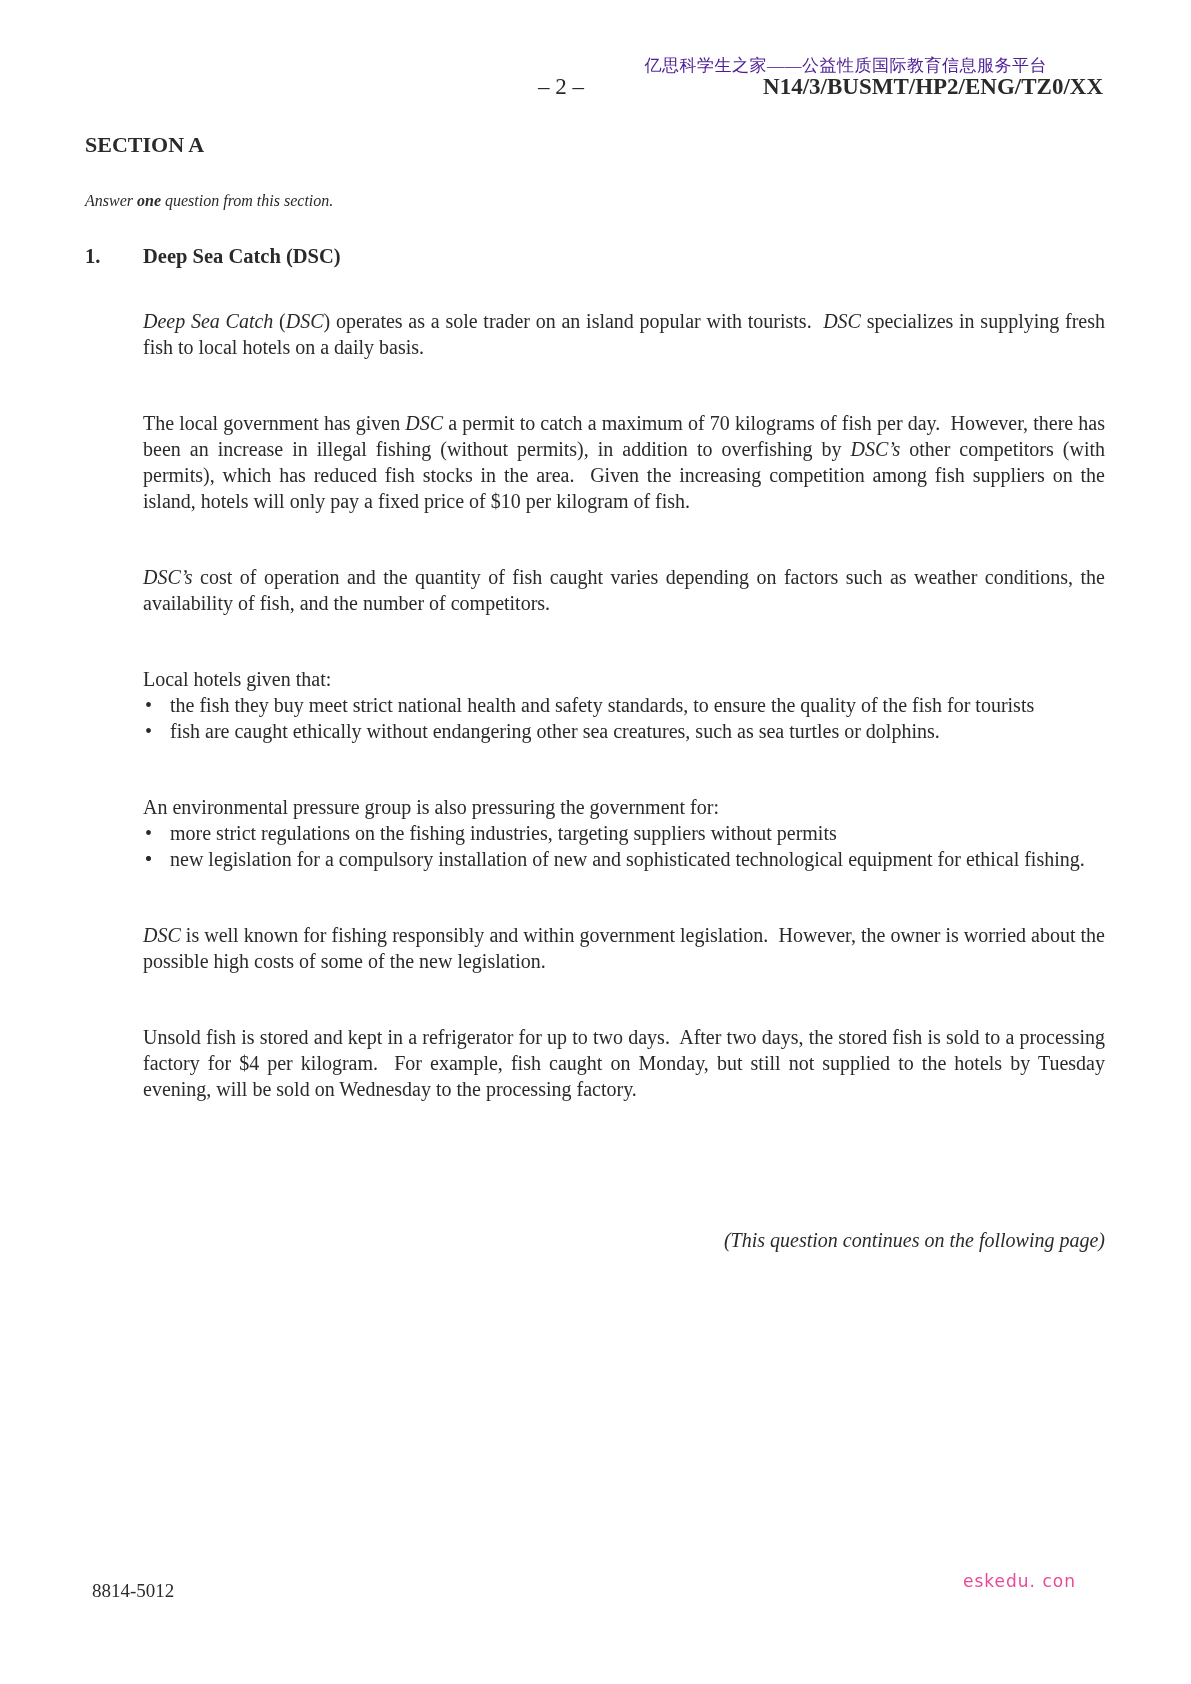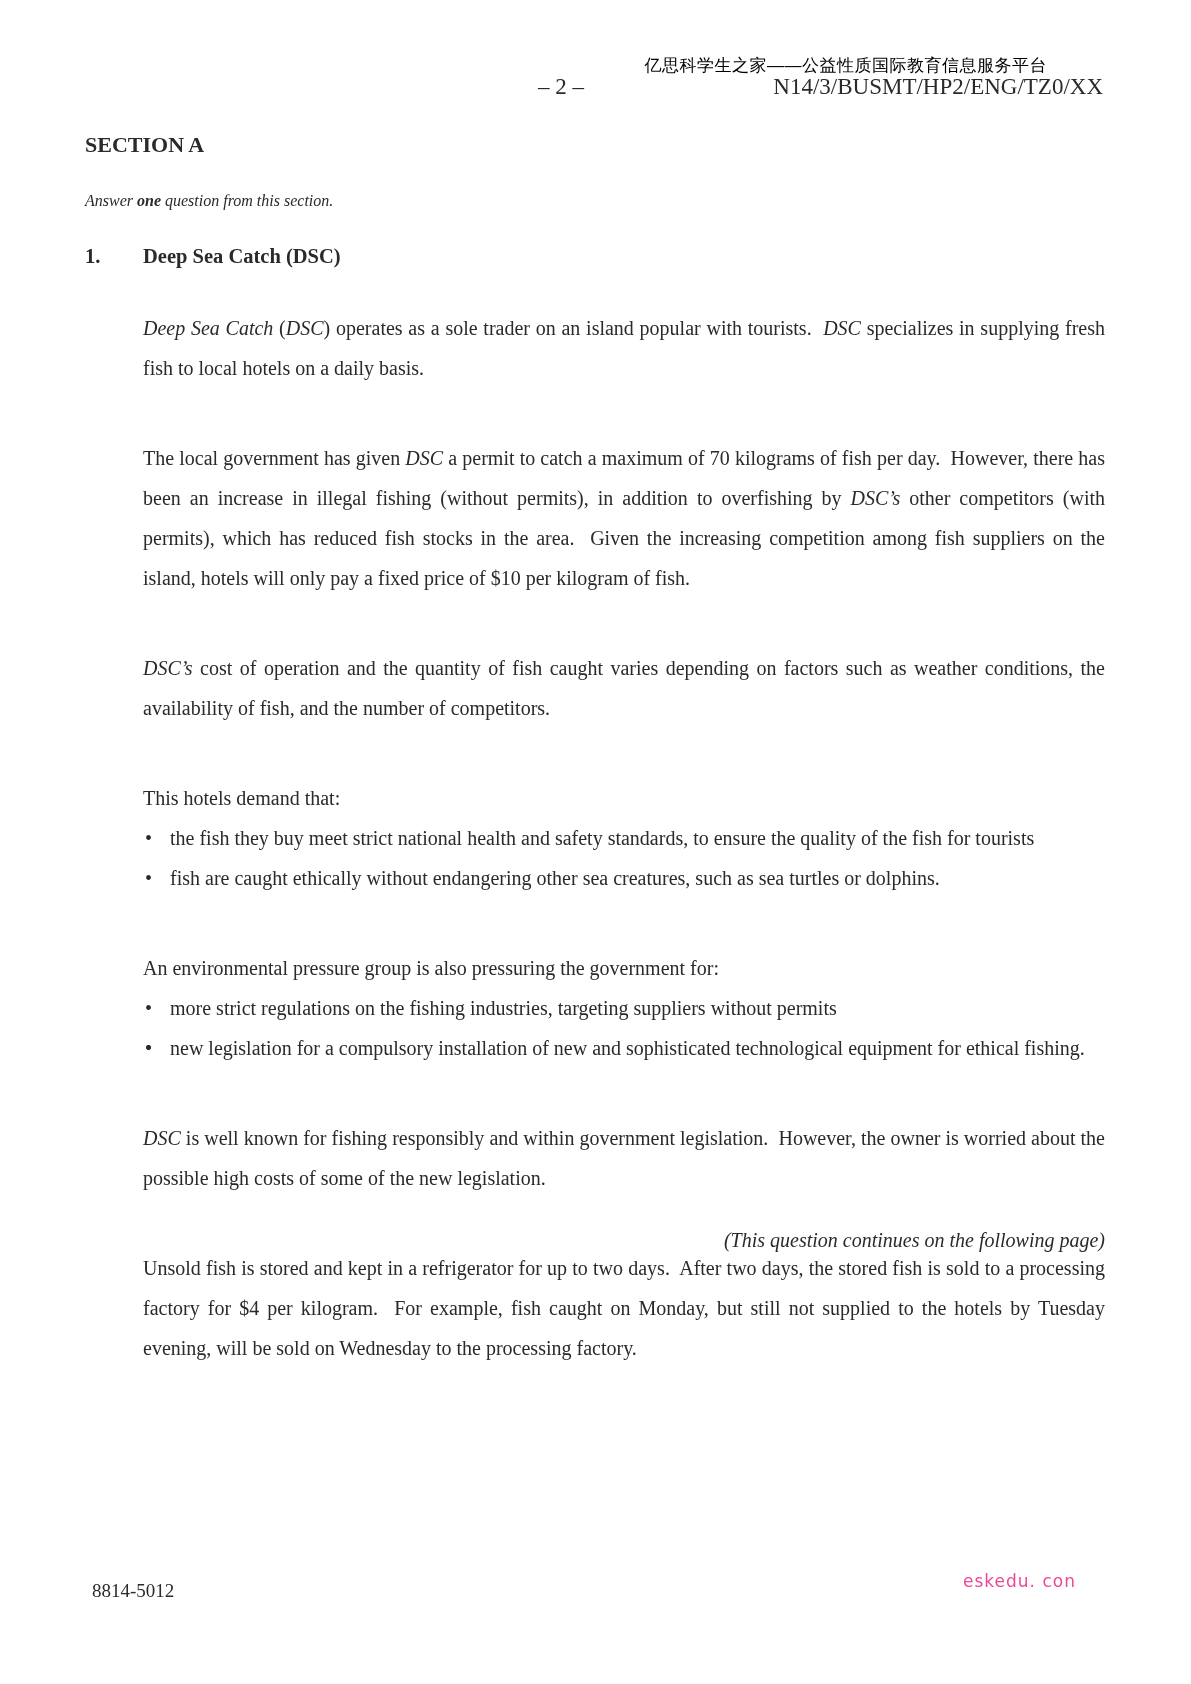--- a/index.html
+++ b/index.html
@@ -8,39 +8,39 @@
     background:#ffffff;
     position:relative;
     font-family:"Liberation Serif", serif;
     color:#2a2a2a;
     overflow:hidden;
   }
   .abs { position:absolute; }
 
   #cn-watermark {
     top:54px; right:144px;
-    font-family:Liberation Sans, sans-serif;
-    font-size:17px; color:#000000; letter-spacing:0.5px;
+    font-family:Liberation Serif, serif;
+    font-size:17px; color:#4c1d95; letter-spacing:0.5px;
     white-space:nowrap;
   }
   #page-number { top:74px; left:538px; font-size:23px; white-space:nowrap; }
-  #paper-code  { top:74px; right:88px; font-size:23px; white-space:nowrap; }
+  #paper-code  { top:74px; right:88px; font-size:23px; white-space:nowrap;font-weight:bold; }
 
   #section-title {
     top:132px; left:85px; width:1020px;
     text-align:left; font-weight:bold; font-size:22px;
   }
   #instruction { top:192px; left:85px; font-size:16px; font-style:italic; white-space:nowrap; }
 
   #q-head { top:245px; left:85px; font-size:20.5px; font-weight:bold; white-space:nowrap; }
   #q-num  { display:inline-block; width:58px; }
 
   #q-body {
     top:308px; left:143px; width:962px;
-    font-size:20px; line-height:40px;
+    font-size:20px; line-height:26px;
     text-align:justify;
   }
   #q-body .block + .block { margin-top:50px; }
   .bullet-item { position:relative; padding-left:27px; }
   .bullet-dot  { position:absolute; left:2px; top:0; }
   .it { font-style:italic; }
   .bd { font-weight:bold; }
 
   #continuation {
     top:1229px; left:85px; width:1020px;
@@ -67,21 +67,21 @@
 
 <div class="abs" id="q-head">
   <span id="q-num">1.</span><span id="q-title">Deep Sea Catch (DSC)</span>
 </div>
 
 <div class="abs" id="q-body">
     <div class="block"><span class="it">Deep Sea Catch</span><span> (</span><span class="it">DSC</span><span>) operates as a sole trader on an island popular with tourists.&nbsp; </span><span class="it">DSC</span><span> specializes in supplying fresh fish to local hotels on a daily basis.</span></div>
     <div class="block"><span>The local government has given </span><span class="it">DSC</span><span> a permit to catch a maximum of 70&nbsp;kilograms of fish per day.&nbsp; However, there has been an increase in illegal fishing (without permits), in addition to overfishing by </span><span class="it">DSC’s</span><span> other competitors (with permits), which has reduced fish stocks in the area.&nbsp; Given the increasing competition among fish suppliers on the island, hotels will only pay a fixed price of $10 per kilogram of fish.</span></div>
     <div class="block"><span class="it">DSC’s</span><span> cost of operation and the quantity of fish caught varies depending on factors such as weather conditions, the availability of fish, and the number of competitors.</span></div>
     <div class="block">
-      <div><span>This hotels demand that:</span></div>
+      <div><span>Local hotels given that:</span></div>
       <div class="bullet-item"><span class="bullet-dot">•</span><span><span>the fish they buy meet strict national health and safety standards, to ensure the quality of the fish for tourists</span></span></div>
       <div class="bullet-item"><span class="bullet-dot">•</span><span><span>fish are caught ethically without endangering other sea creatures, such as sea turtles or dolphins.</span></span></div>
     </div>
     <div class="block">
       <div><span>An environmental pressure group is also pressuring the government for:</span></div>
       <div class="bullet-item"><span class="bullet-dot">•</span><span><span>more strict regulations on the fishing industries, targeting suppliers without permits</span></span></div>
       <div class="bullet-item"><span class="bullet-dot">•</span></div>
       <div class="bullet-item"><span class="bullet-dot">•</span><span><span>new legislation for a compulsory installation of new and sophisticated technological equipment for ethical fishing.</span></span></div>
     </div>
     <div class="block"><span class="it">DSC</span><span> is well known for fishing responsibly and within government legislation.&nbsp; However, the owner is worried about the possible high costs of some of the new legislation.</span></div>

